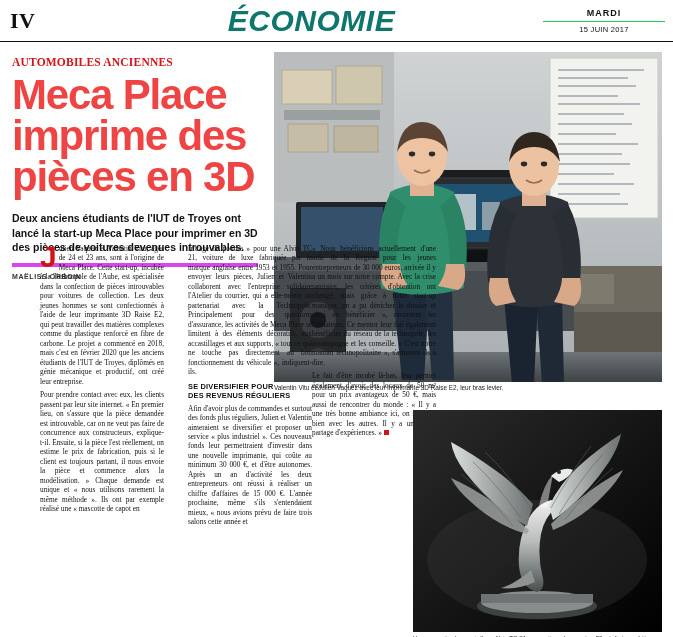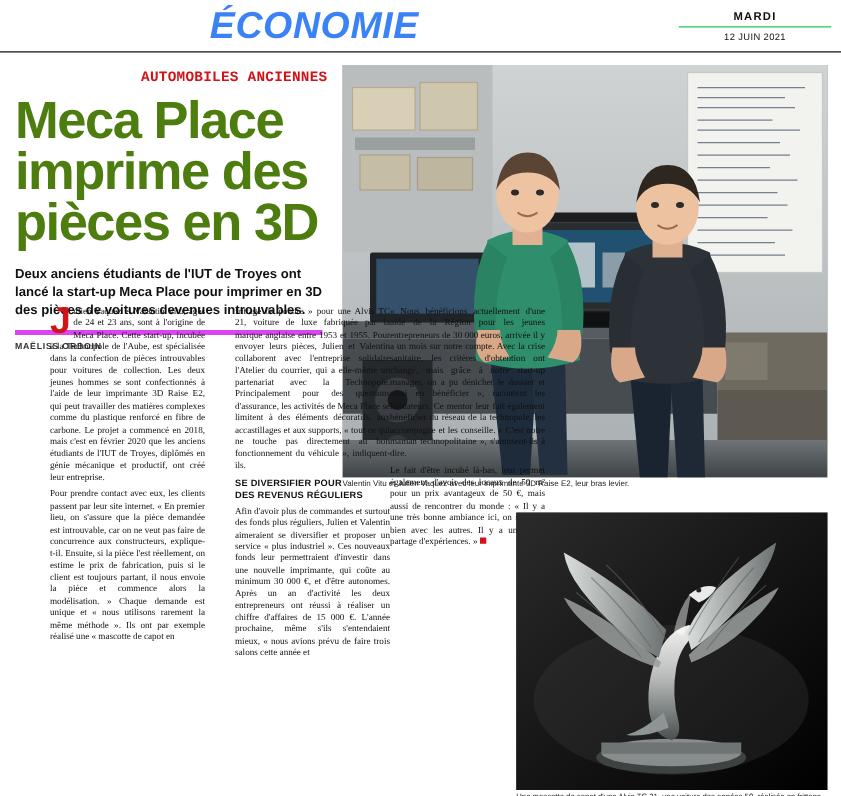--- a/index.html
+++ b/index.html
@@ -30,21 +30,21 @@
     letter-spacing: 0.5px;
   }
   .section-title {
     flex: 1;
     text-align: center;
     font-family: "Liberation Sans", sans-serif;
     font-weight: bold;
     font-style: italic;
     font-size: 30px;
     letter-spacing: 0.5px;
-    color: #3b82f6;
+    color: #0f766e;
     text-transform: uppercase;
     margin-left: -40px;
   }
   .masthead-right {
     width: 130px;
     text-align: center;
     font-family: "Liberation Sans", sans-serif;
     padding-right: 8px;
   }
   .masthead-right .day {
@@ -69,36 +69,35 @@
     top: 44px; left: 0; right: 0; bottom: 0;
   }
 
   
   .headline-block {
     position: absolute;
     left: 12px; top: 12px;
     width: 250px;
   }
   .kicker {
-    font-family: Liberation Mono, monospace;
+    font-family: Liberation Serif, serif;
     font-weight: bold;
     font-size: 11.5px;
     color: #d21317;
     letter-spacing: 0.2px;
     text-transform: uppercase;
     margin-bottom: 6px;
-    text-align: right;
   }
   .headline {
     font-family: "Liberation Sans", sans-serif;
     font-weight: bold;
     font-size: 42px;
     line-height: 0.98;
     letter-spacing: -1.2px;
-    color: #4d7c0f;
+    color: #ef4444;
     margin: 0 0 14px 0;
   }
   .standfirst {
     font-family: "Liberation Sans", sans-serif;
     font-weight: bold;
     font-size: 10.5px;
     line-height: 1.38;
     color: #111;
     padding-bottom: 8px;
     border-bottom: 4px solid #d946ef;
@@ -192,24 +191,25 @@
     width: 5px; height: 5px;
     background: #d21317;
     margin-left: 2px;
     vertical-align: 0px;
   }
 </style>
 </head>
 <body>
 
 <div class="masthead">
+  <div class="page-num">IV</div>
   <div class="section-title">ÉCONOMIE</div>
   <div class="masthead-right">
     <span class="day">MARDI</span>
-    <span class="date">12 JUIN 2021</span>
+    <span class="date">15 JUIN 2017</span>
   </div>
 </div>
 
 <div class="content">
 
   <div class="headline-block">
     <div class="kicker">AUTOMOBILES ANCIENNES</div>
     <h1 class="headline">Meca Place imprime des pièces en 3D</h1>
     <div class="standfirst">Deux anciens étudiants de l'IUT de Troyes ont lancé la start-up Meca Place pour imprimer en 3D des pièces de voitures devenues introuvables.</div>
     <div class="byline">MAËLISS ORBOIN</div>

